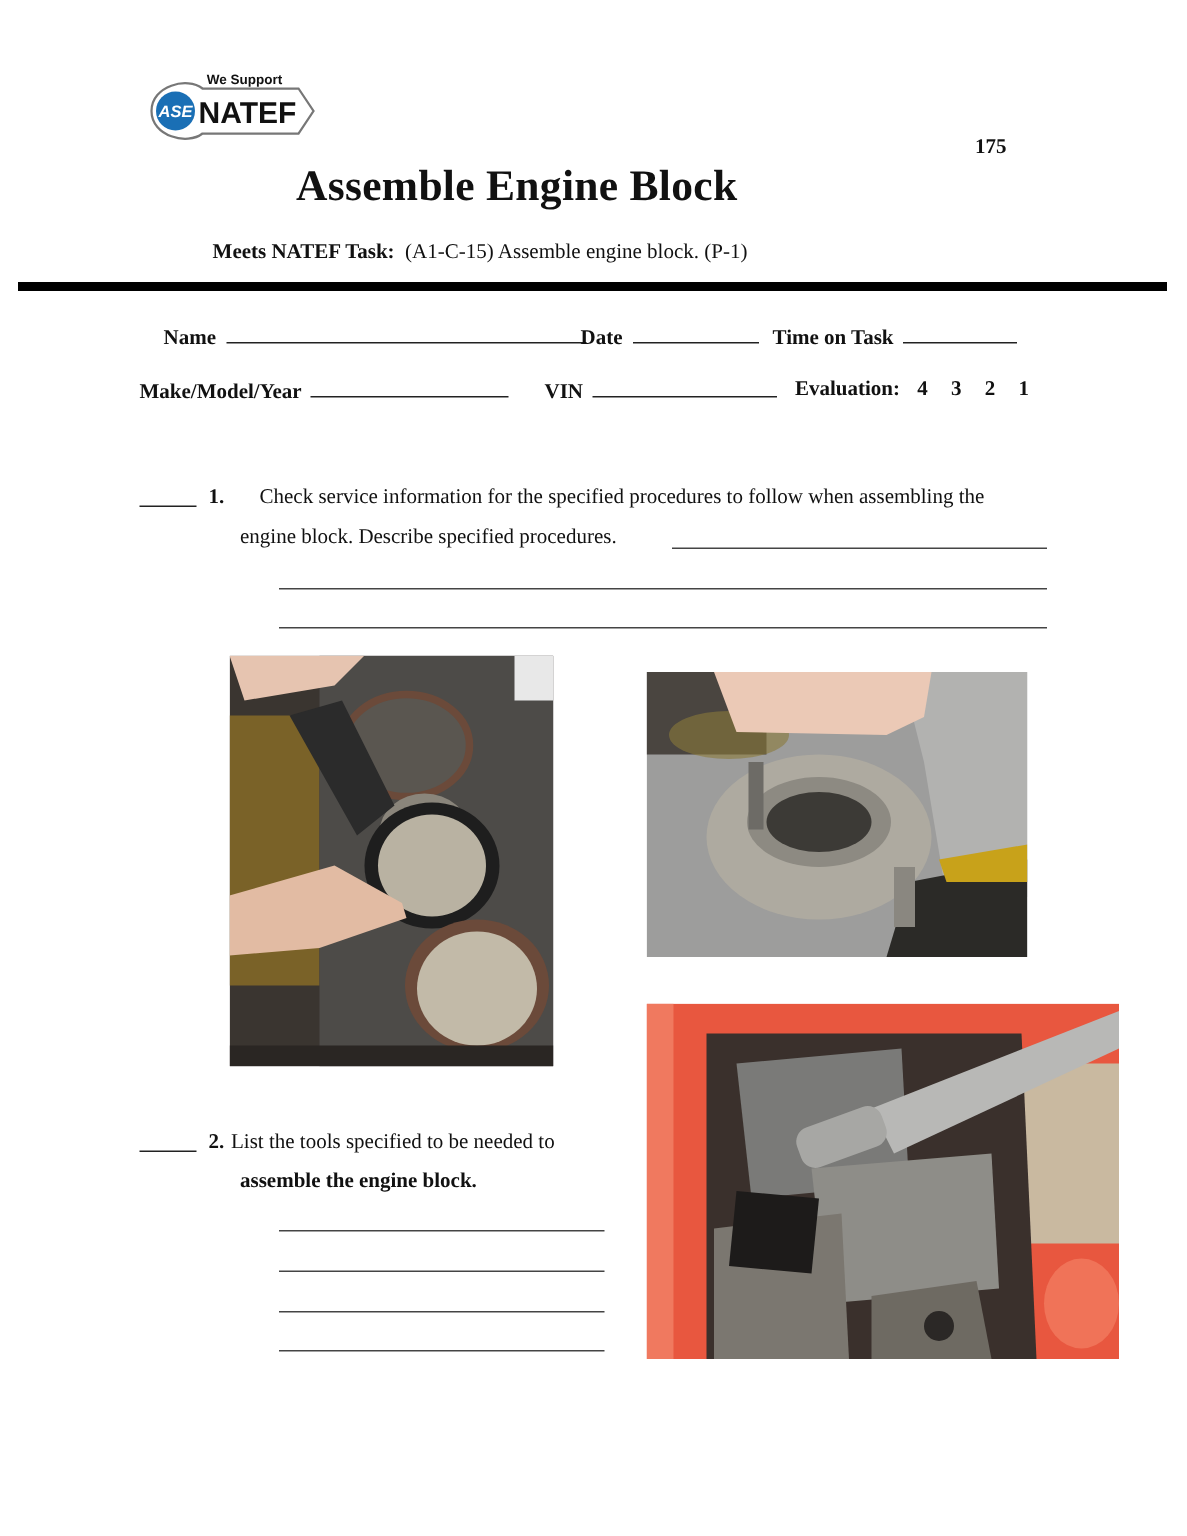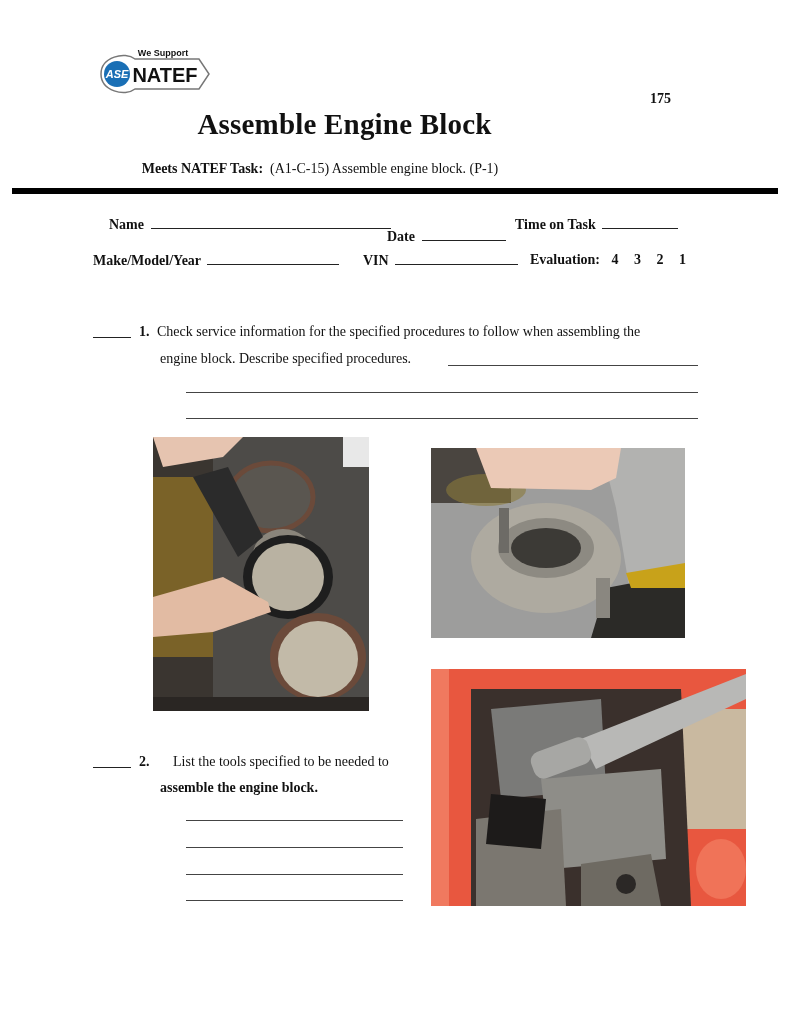--- a/index.html
+++ b/index.html
@@ -52,21 +52,21 @@
   <b>Meets NATEF Task:</b>&nbsp;
   <span>(A1-C-15) Assemble engine block.  (P-1)</span>
 </div>
 
 <div class="abs rule"></div>
 
 <div class="abs field-row" style="left:93px; top:216px;margin-left:16px;">
   <span>Name</span>
   <span class="blank" style="width:240px; margin-left:3px;"></span>
 </div>
-<div class="abs field-row" style="left:387px; top:228px;">
+<div class="abs field-row" style="left:387px; top:216px;">
   <span>Date</span>
   <span class="blank" style="width:84px; margin-left:3px;"></span>
 </div>
 <div class="abs field-row" style="left:515px; top:216px;">
   <span>Time on Task</span>
   <span class="blank" style="width:76px; margin-left:3px;"></span>
 </div>
 
 <div class="abs field-row" style="left:93px; top:252px;">
   <span>Make/Model/Year</span>
@@ -80,21 +80,21 @@
   <span>Evaluation:</span>
   <span style="margin-left:8px;">4</span>
   <span style="margin-left:12px;">3</span>
   <span style="margin-left:12px;">2</span>
   <span style="margin-left:12px;">1</span>
 </div>
 
 <div class="abs hline" style="left:93px; top:337px; width:38px; border-top-color:#222;"></div>
 <div class="abs q" style="left:139px; top:318px;">
   <span class="num">1.</span>
-  <span style="margin-left:4px;">Check service information for the specified procedures to follow when assembling the</span>
+  <span style="margin-left:20px;">Check service information for the specified procedures to follow when assembling the</span>
 </div>
 <div class="abs q" style="left:160px; top:345px;">engine block.  Describe specified procedures.</div>
 <div class="abs hline" style="left:448px; top:365px; width:250px;"></div>
 <div class="abs hline" style="left:186px; top:392px; width:512px;"></div>
 <div class="abs hline" style="left:186px; top:418px; width:512px;"></div>
 
 <div class="abs photo" style="left:153px; top:437px; width:216px; height:274px;">
   <svg viewBox="0 0 216 274" preserveAspectRatio="none">
     <rect width="216" height="274" fill="#3a3530"></rect>
     <rect x="0" y="40" width="60" height="180" fill="#7a6228"></rect>
@@ -126,21 +126,21 @@
     <path d="M175,140 L254,125 L254,190 L160,190 Z" fill="#2b2a27"></path>
     <path d="M195,125 L254,115 L254,140 L200,140 Z" fill="#c8a21a"></path>
     <rect x="165" y="130" width="14" height="40" fill="#8a8780"></rect>
     <path d="M45,0 L190,0 L185,30 L160,42 L60,40 Z" fill="#ebc9b6"></path>
   </svg>
 </div>
 
 <div class="abs hline" style="left:93px; top:767px; width:38px; border-top-color:#222;"></div>
 <div class="abs q" style="left:139px; top:748px;">
   <span class="num">2.</span>
-  <span style="margin-left:20px;">List the tools specified to be needed to</span>
+  <span style="margin-left:1px;">List the tools specified to be needed to</span>
 </div>
 <div class="abs q" style="left:160px; top:774px;font-weight:bold;">assemble the engine block.</div>
 <div class="abs hline" style="left:186px; top:820px; width:217px;"></div>
 <div class="abs hline" style="left:186px; top:847px; width:217px;"></div>
 <div class="abs hline" style="left:186px; top:874px; width:217px;"></div>
 <div class="abs hline" style="left:186px; top:900px; width:217px;"></div>
 
 <div class="abs photo" style="left:431px; top:669px; width:315px; height:237px;">
   <svg viewBox="0 0 315 237" preserveAspectRatio="none">
     <rect width="315" height="237" fill="#e8573f"></rect>

